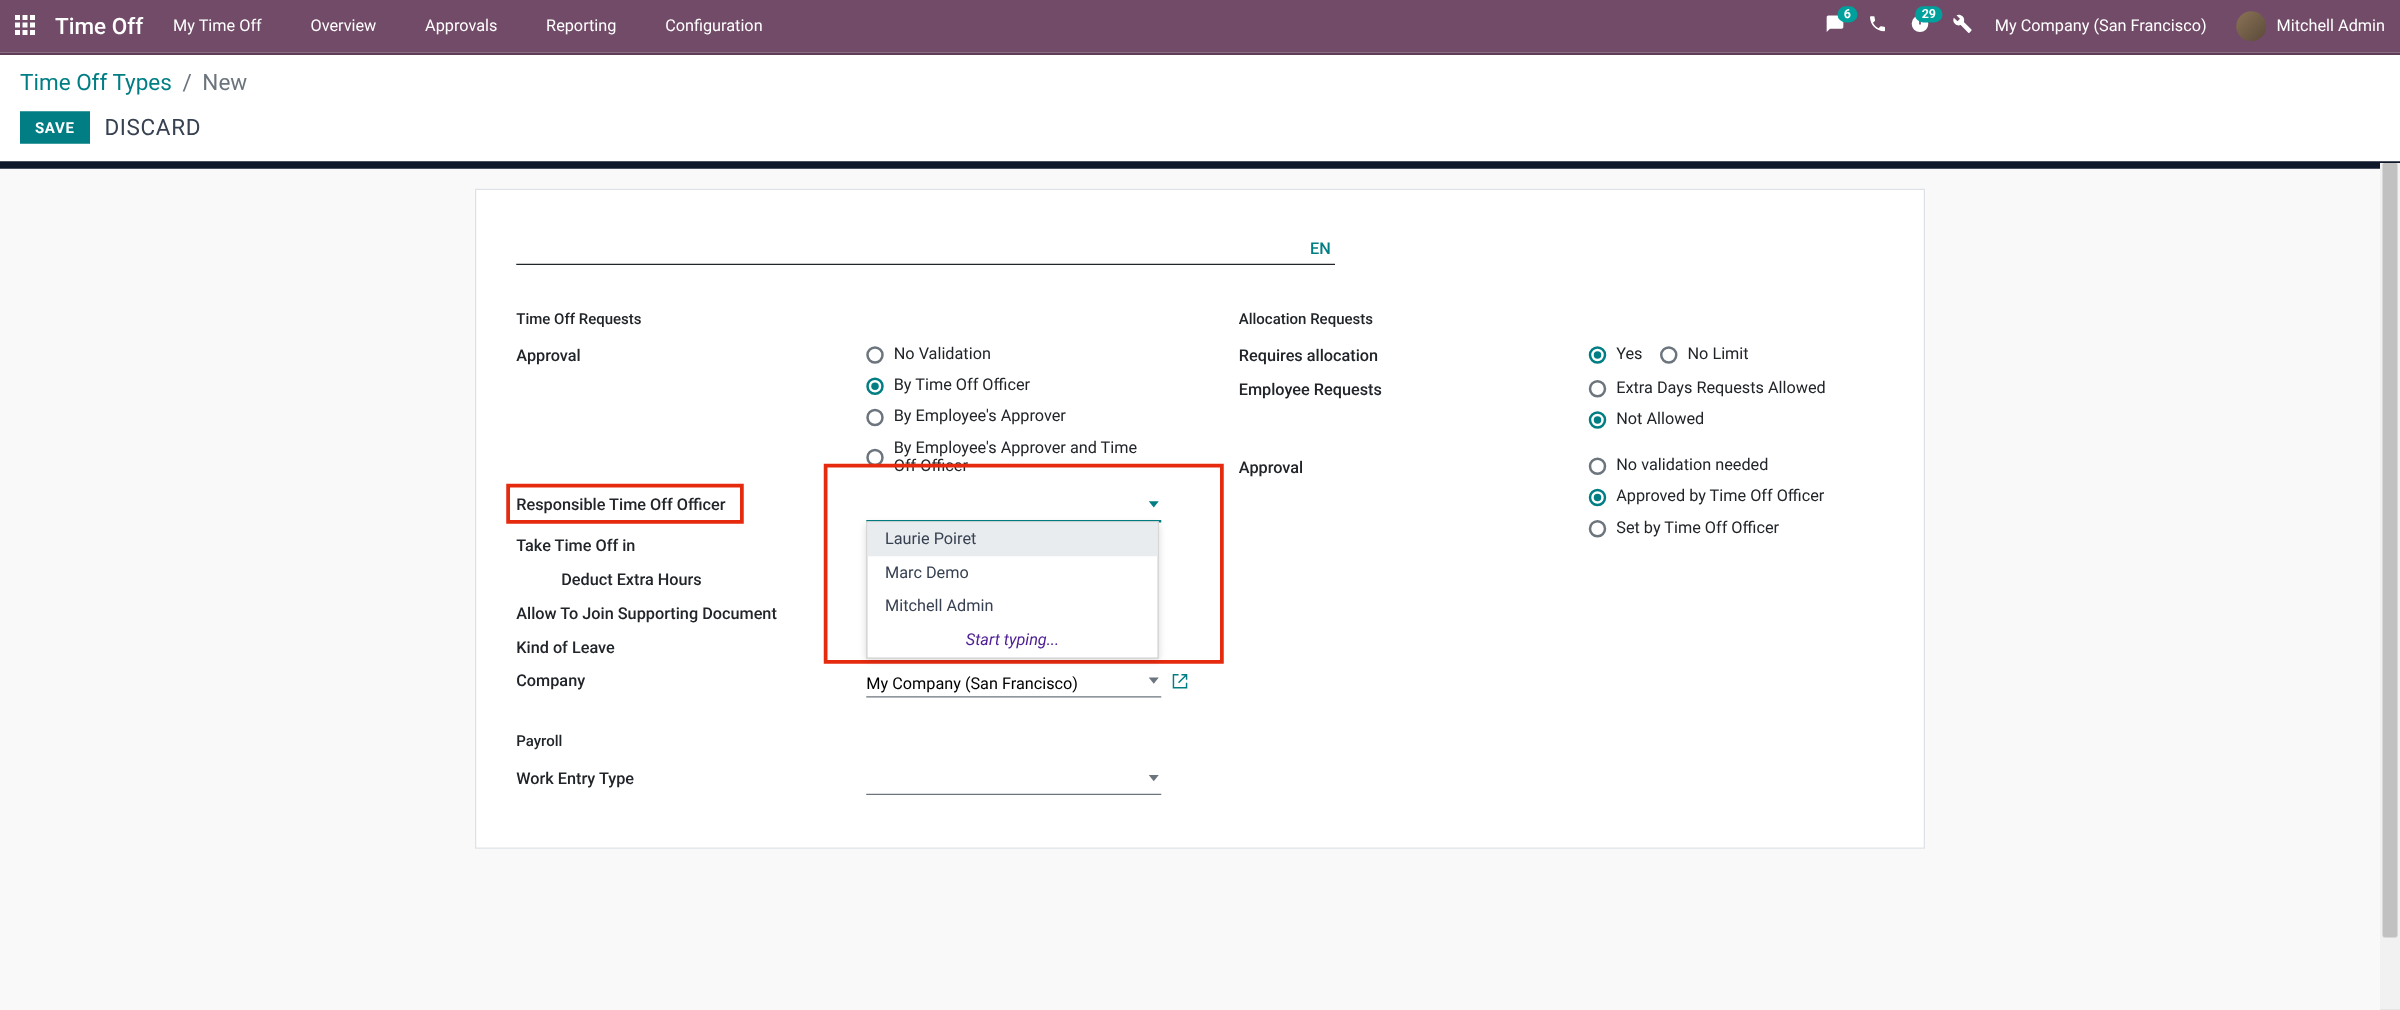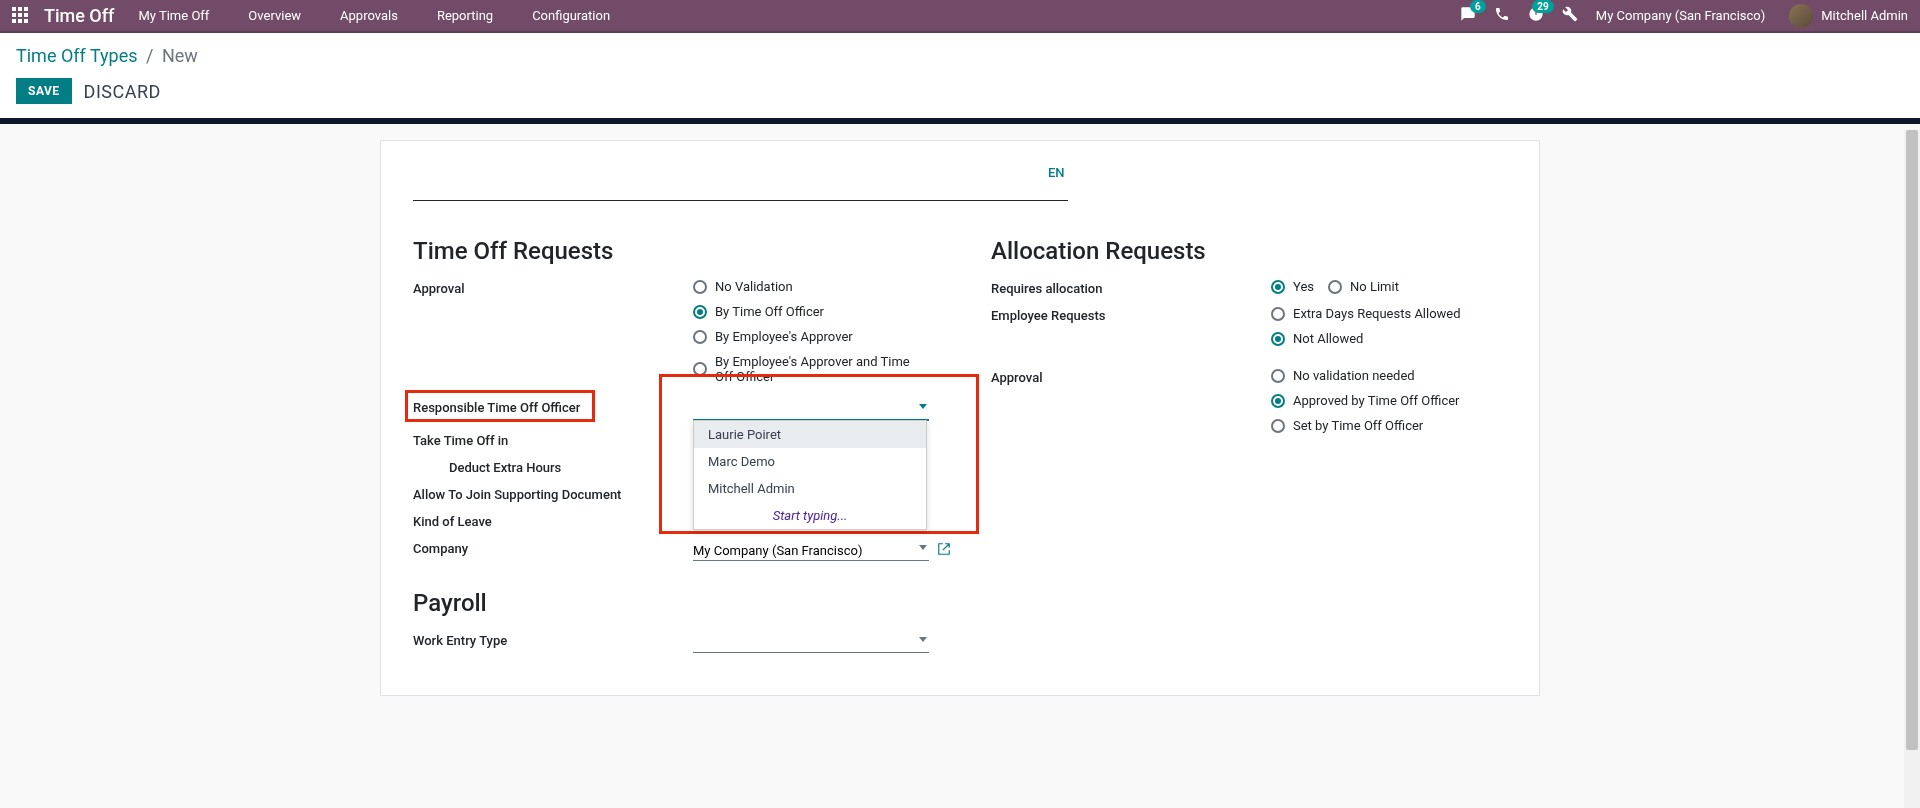--- a/index.html
+++ b/index.html
@@ -1,18 +1,18 @@
 <!DOCTYPE html>
 <html><head>
 <meta charset="utf-8">
 <style>
   * { box-sizing: border-box; margin: 0; padding: 0; font-family: -apple-system, BlinkMacSystemFont, "Segoe UI", Roboto, Arial, sans-serif; }
   body { background: #f9f9f9; color: #374151; font-size: 13px; overflow-x: hidden; }
   
-  .topnav { background: #714B67; color: #fff; display: flex; align-items: center; height: 31px; padding: 0 12px; }
+  .topnav { background: #714B67; color: #fff; display: flex; align-items: center; height: 42px; padding: 0 12px; }
   .topnav .apps-icon { width: 18px; height: 18px; margin-right: 14px; display: grid; grid-template-columns: repeat(3,4px); grid-template-rows: repeat(3,4px); gap: 2px; cursor: pointer; }
   .topnav .apps-icon span { background: #fff; width: 4px; height: 4px; }
   .topnav .brand { font-size: 18px; font-weight: 500; margin-right: 24px; }
   .topnav .menu { display: flex; gap: 39px; flex: 1; }
   .topnav .menu a { color: #fff; text-decoration: none; font-size: 13px; cursor: pointer; }
   .topnav .right { display: flex; align-items: center; gap: 18px; }
   .topnav .badge-wrap { position: relative; cursor: pointer; }
   .topnav .badge { position: absolute; top: -6px; right: -10px; background: #00A09D; color: #fff; font-size: 10px; font-weight: bold; border-radius: 8px; padding: 1px 5px; }
   .topnav svg { width: 16px; height: 16px; fill: #fff; }
   .topnav .company { font-size: 13px; cursor: pointer; }
@@ -28,25 +28,25 @@
   .breadcrumb .current { color: #6c757d; }
   .controlbar .actions { display: flex; gap: 12px; align-items: center; }
   .btn-primary { background: #017e84; color: #fff; border: none; padding: 6px 12px; font-weight: bold; font-size: 12px; cursor: pointer; letter-spacing: 0.5px; }
   .btn-link { background: none; border: none; color: #374151; font-size: 18px; cursor: pointer; letter-spacing: 0.5px; }
   
   .form-sheet-wrap { display: flex; justify-content: center; padding-top: 16px; }
   .form-sheet { background: #fff; width: 1160px; border: 1px solid #dee2e6; padding: 24px 32px 32px 32px; position: relative; }
   
   .title-row { position: relative; margin-bottom: 36px; }
   .title-underline { border-bottom: 1px solid #212529; width: 655px; height: 36px; }
-  .lang-indicator { position: absolute; left: 635px; top: 0; color: #017e84; font-weight: 500; font-size: 13px; cursor: pointer; }
+  .lang-indicator { position: absolute; left: 635px; top: 16px; color: #017e84; font-weight: 500; font-size: 13px; cursor: pointer; }
   
   .columns { display: flex; gap: 40px; }
   .col { flex: 1; }
-  .section-heading { font-size: 24px; font-weight: 500; color: #212529; margin-bottom: 14px; }
+  .section-heading { font-size: 12px; font-weight: 500; color: #212529; margin-bottom: 14px; }
   
   .field-row { display: flex; margin-bottom: 10px; align-items: flex-start; }
   .field-label { width: 280px; font-size: 13px; color: #212529; font-weight: 500; padding-top: 2px; }
   .field-value { flex: 1; }
   
   .radio-row { display: flex; align-items: center; gap: 8px; margin-bottom: 10px; cursor: pointer; }
   .radio { width: 14px; height: 14px; border-radius: 50%; border: 2px solid #6c757d; flex-shrink: 0; position: relative; }
   .radio.checked { border-color: #017e84; }
   .radio.checked::after { content: ""; position: absolute; width: 6px; height: 6px; background: #017e84; border-radius: 50%; top: 2px; left: 2px; }
   .radio-label { font-size: 13px; color: #212529; }

